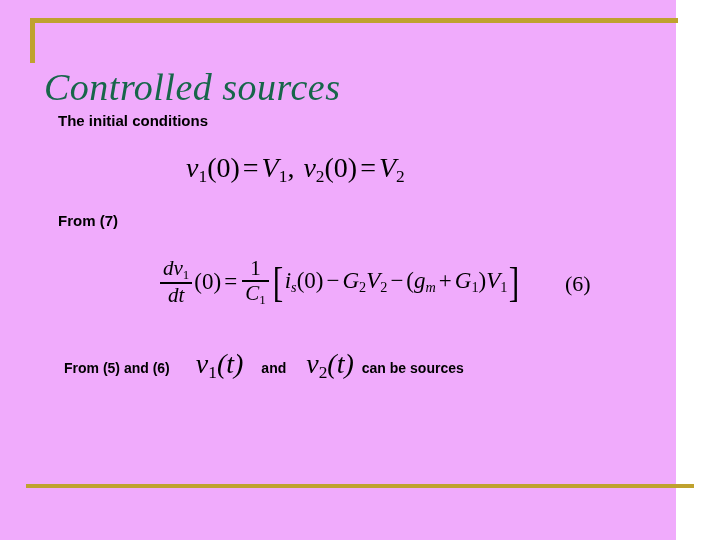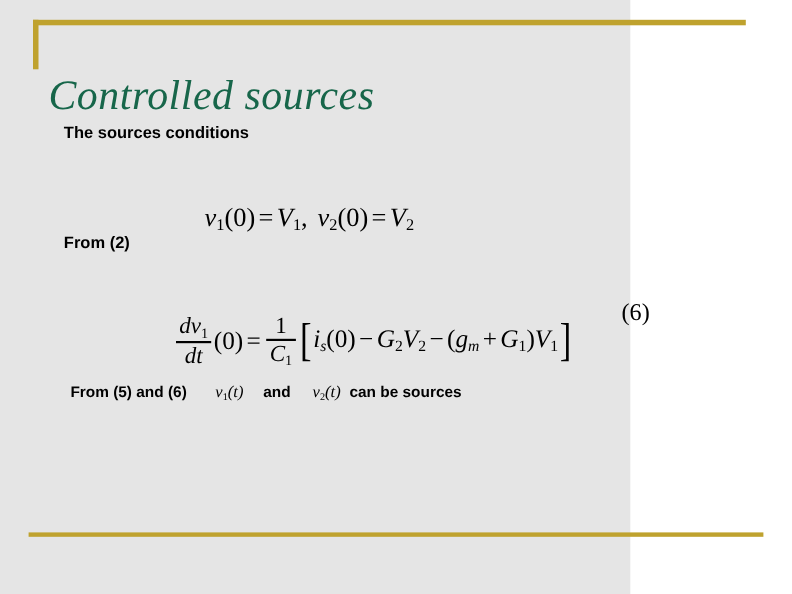--- a/index.html
+++ b/index.html
@@ -10,23 +10,23 @@
   body {
     width: 720px;
     height: 540px;
     background: #ffffff;
     font-family: "Liberation Sans", sans-serif;
     overflow: hidden;
   }
 
   #slide {
     position: relative;
-    width: 573px;
+    width: 676px;
     height: 540px;
-    background: #e5e5e5;
+    background: #f0abfc;
   }
 
   
   .deco-top-rule {
     position: absolute;
     left: 30px;
     top: 18px;
     width: 648px;
     height: 5px;
     background: #bfa22e;
@@ -110,35 +110,33 @@
     font-style: italic;
   }
   .math sub.up { font-style: normal; }
   .op { padding: 0 3px; }
 
   
   #eq-initial-conditions {
     position: absolute;
     left: 186px;
     top: 146px;
-    font-size: 24px;
-    line-height: 28px;
-    margin-top: 38px;
+    font-size: 28px;
+    line-height: 43px;
   }
   #eq-initial-conditions .comma-gap { display: inline-block; width: 9px; }
 
   
   #eq-six-row {
     position: absolute;
     left: 158px;
     top: 258px;
     display: flex;
     align-items: center;
     white-space: nowrap;
-    margin-top: 28px;
   }
   #eq-six-row .math { font-size: 23px; }
 
   .frac {
     display: inline-flex;
     flex-direction: column;
     align-items: center;
     justify-content: center;
     vertical-align: middle;
     margin: 0 2px;
@@ -174,21 +172,21 @@
     left: 565px;
     top: 271px;
     font-family: "Liberation Serif", "DejaVu Serif", serif;
     font-size: 22px;
     color: #000000;
   }
 
   
   .inline-math {
     font-family: "Liberation Serif", "DejaVu Serif", serif;
-    font-size: 15px;
+    font-size: 28px;
     color: #000000;
     white-space: nowrap;
   }
   .inline-math .v { font-style: italic; }
   .inline-math sub {
     font-size: 0.62em;
     vertical-align: -0.28em;
     font-style: normal;
   }
 </style>
@@ -196,27 +194,27 @@
 <body>
 
 <div id="slide">
 
   <div class="deco-top-rule"></div>
   <div class="deco-left-rule"></div>
   <div class="deco-bottom-rule"></div>
 
   <div id="slide-title">Controlled sources</div>
 
-  <div id="label-initial-conditions" class="body-label">The sources conditions</div>
+  <div id="label-initial-conditions" class="body-label">The initial conditions</div>
 
   <div id="eq-initial-conditions" class="math">
     <span class="v">v</span><sub class="up">1</sub><span class="up">(0)</span><span class="op up">=</span><span class="v">V</span><sub class="up">1</sub><span class="up">,</span><span class="comma-gap"></span><span class="v">v</span><sub class="up">2</sub><span class="up">(0)</span><span class="op up">=</span><span class="v">V</span><sub class="up">2</sub>
   </div>
 
-  <div id="label-from-3" class="body-label">From (2)</div>
+  <div id="label-from-3" class="body-label">From (7)</div>
 
   <div id="eq-six-row">
     <span class="math">
       <span class="frac">
         <span class="num"><span class="v">d</span><span class="v">v</span><sub class="up">1</sub></span>
         <span class="bar"></span>
         <span class="den v">dt</span>
       </span>
     </span>
     <span class="math up">(0)</span>

